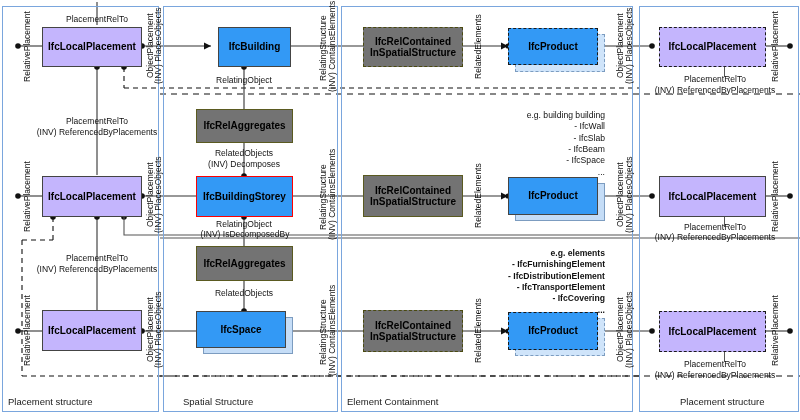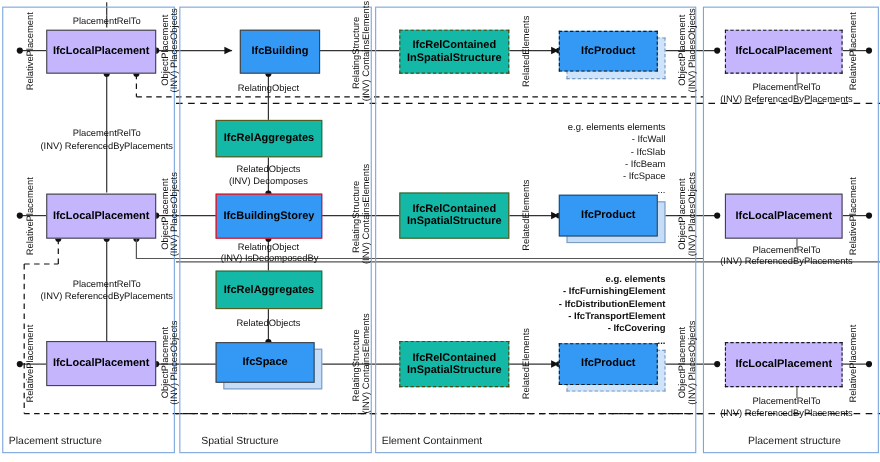--- a/index.html
+++ b/index.html
@@ -17,21 +17,21 @@
 
   
   .node{
     position:absolute;box-sizing:border-box;
     display:flex;align-items:center;justify-content:center;
     text-align:center;font-size:10px;font-weight:bold;line-height:1.15;
     color:#000;z-index:6;
   }
   .node.green{background:#c4b5fd;border:1.4px solid #444444;}
   .node.blue{background:#3399f5;border:1.4px solid #444444;}
-  .node.yellow{background:#14b8a6;border:1.4px solid #5a5a20;}
+  .node.yellow{background:#737373;border:1.4px solid #5a5a20;}
   .node.dashed-dark{border:1.6px dashed #1a1a1a;}
   .node.dashed-olive{border:1.6px dashed #4a4a10;}
   .node.red{border:1.6px solid #ff0000;}
   
   .plate{position:absolute;box-sizing:border-box;z-index:4;}
   .plate.solid{background:#c5ddf7;border:1px solid #7c9cc0;}
   .plate.dash{background:#cfe4fa;border:1px dashed #7c9cc0;}
 
   
   .lbl{position:absolute;font-size:8.5px;color:#111;white-space:nowrap;line-height:1.18;z-index:7;}
@@ -274,21 +274,21 @@
   <div class="lbl ctr" style="left:640px;top:232px;width:150px;">(INV) ReferencedByPlacements</div>
 
   <div class="lbl ctr" style="left:645px;top:359px;width:140px;">PlacementRelTo</div>
   <div class="lbl ctr" style="left:640px;top:370px;width:150px;">(INV) ReferencedByPlacements</div>
 
   <div style="position:absolute;left:724px;top:67px;width:1px;height:10px;background:#555;z-index:5;"></div>
   <div style="position:absolute;left:724px;top:217px;width:1px;height:10px;background:#555;z-index:5;"></div>
   <div style="position:absolute;left:724px;top:352px;width:1px;height:10px;background:#555;z-index:5;"></div>
 
   <div class="note" style="left:430px;top:110px;width:175px;">
-    <div>e.g. elements elements</div>
+    <div>e.g. building building</div>
     <div>- IfcWall</div>
     <div>- IfcSlab</div>
     <div>- IfcBeam</div>
     <div>- IfcSpace</div>
     <div>...</div>
   </div>
 
   <div class="note" style="left:430px;top:248px;width:175px;font-weight:bold;">
     <div>e.g. elements</div>
     <div>- IfcFurnishingElement</div>

